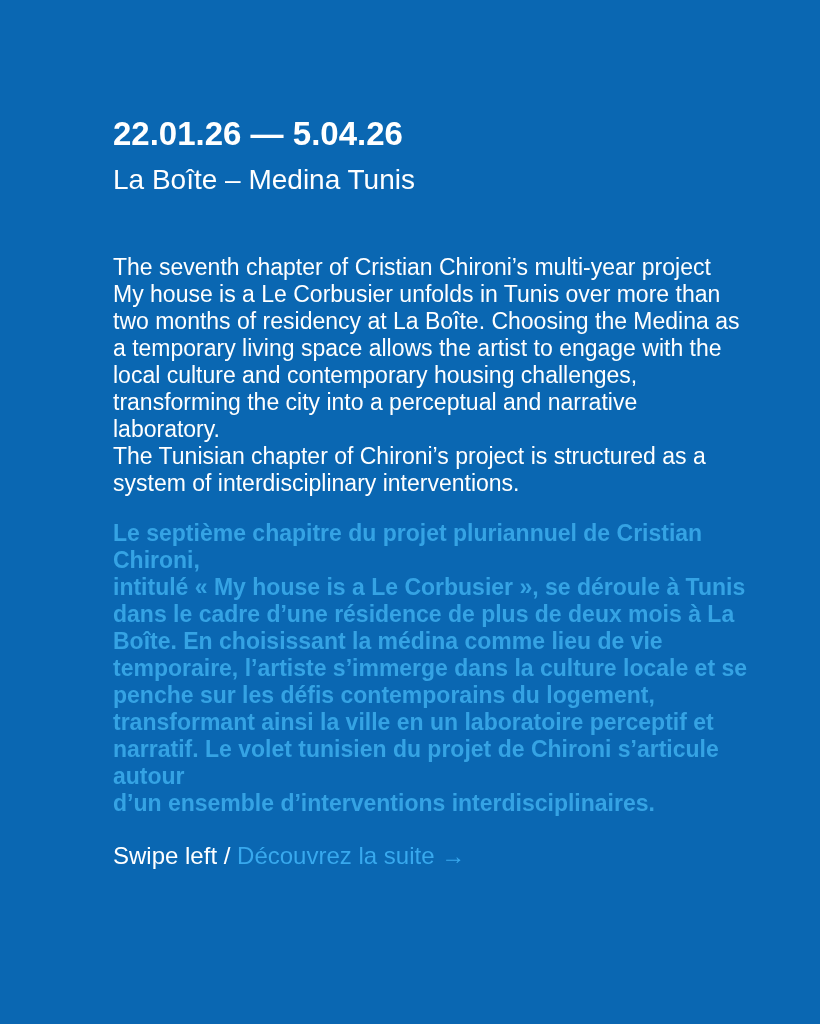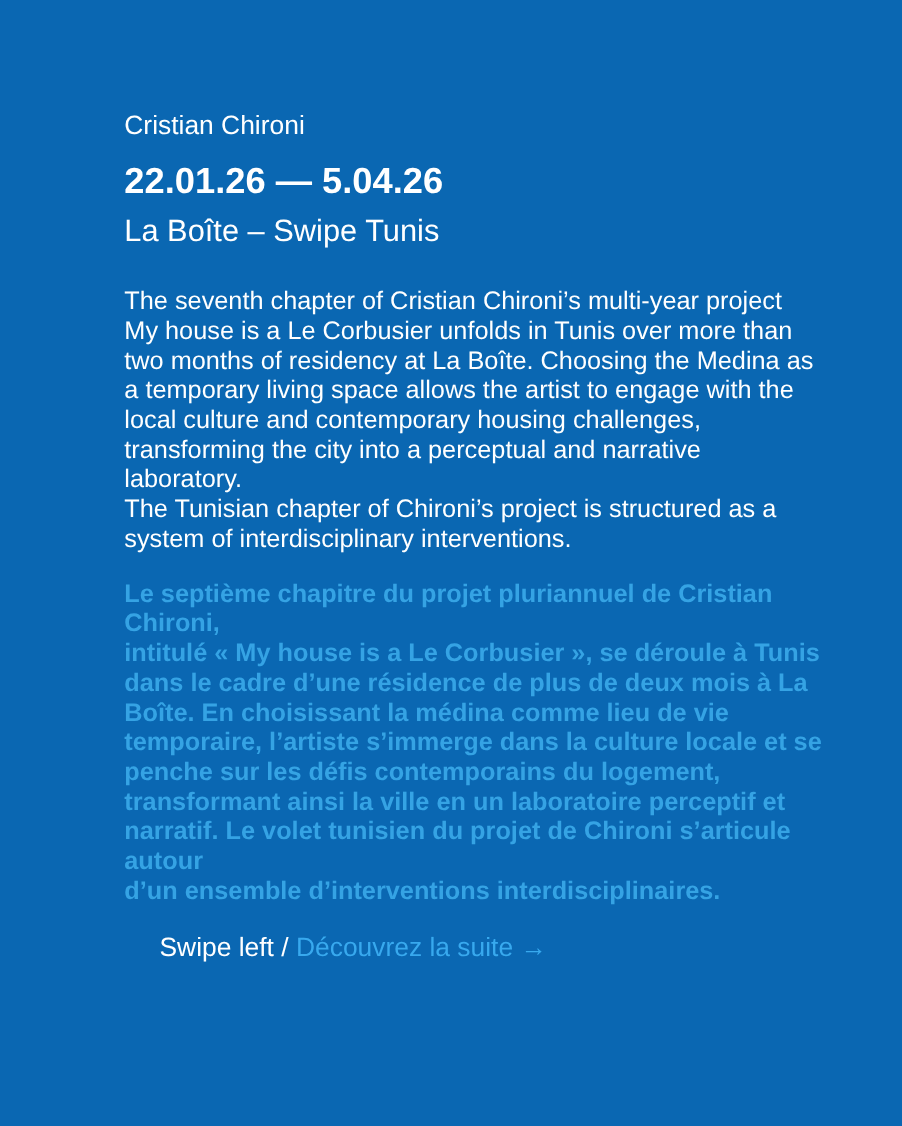--- a/index.html
+++ b/index.html
@@ -51,57 +51,55 @@
     font-weight: 400;
     color: var(--fg);
   }
   .para {
     white-space: pre-line;
     font-size: 23px;
     line-height: 27px;
     font-weight: 400;
   }
   .para-en {
-    margin-top: 32px;
+    margin-top: 56px;
     color: var(--fg);
   }
   .para-fr {
     margin-top: 23px;
     color: var(--accent);
     font-weight: bold;
   }
   .footer {
     margin-top: 24px;
     font-size: 24px;
     line-height: 30px;
-    margin-left: 32px;
   }
   .swipe-hint {
     color: var(--fg);
   }
   .discover-link {
     color: var(--link);
     text-decoration: none;
     cursor: pointer;
   }
   .arrow-icon {
     color: var(--link);
   }
 </style>
 </head>
 <body>
 
 <div class="poster">
 
-  <div class="artist-name">Cristian Chironi</div>
 
 
   <div class="date-range">22.01.26 — 5.04.26</div>
 
-  <div class="venue">La Boîte – Swipe Tunis</div>
+  <div class="venue">La Boîte – Medina Tunis</div>
 
   <p class="para para-en">The seventh chapter of Cristian Chironi’s multi-year project
 My house is a Le Corbusier unfolds in Tunis over more than
 two months of residency at La Boîte. Choosing the Medina as
 a temporary living space allows the artist to engage with the
 local culture and contemporary housing challenges,
 transforming the city into a perceptual and narrative
 laboratory.
 The Tunisian chapter of Chironi’s project is structured as a
 system of interdisciplinary interventions.</p>

